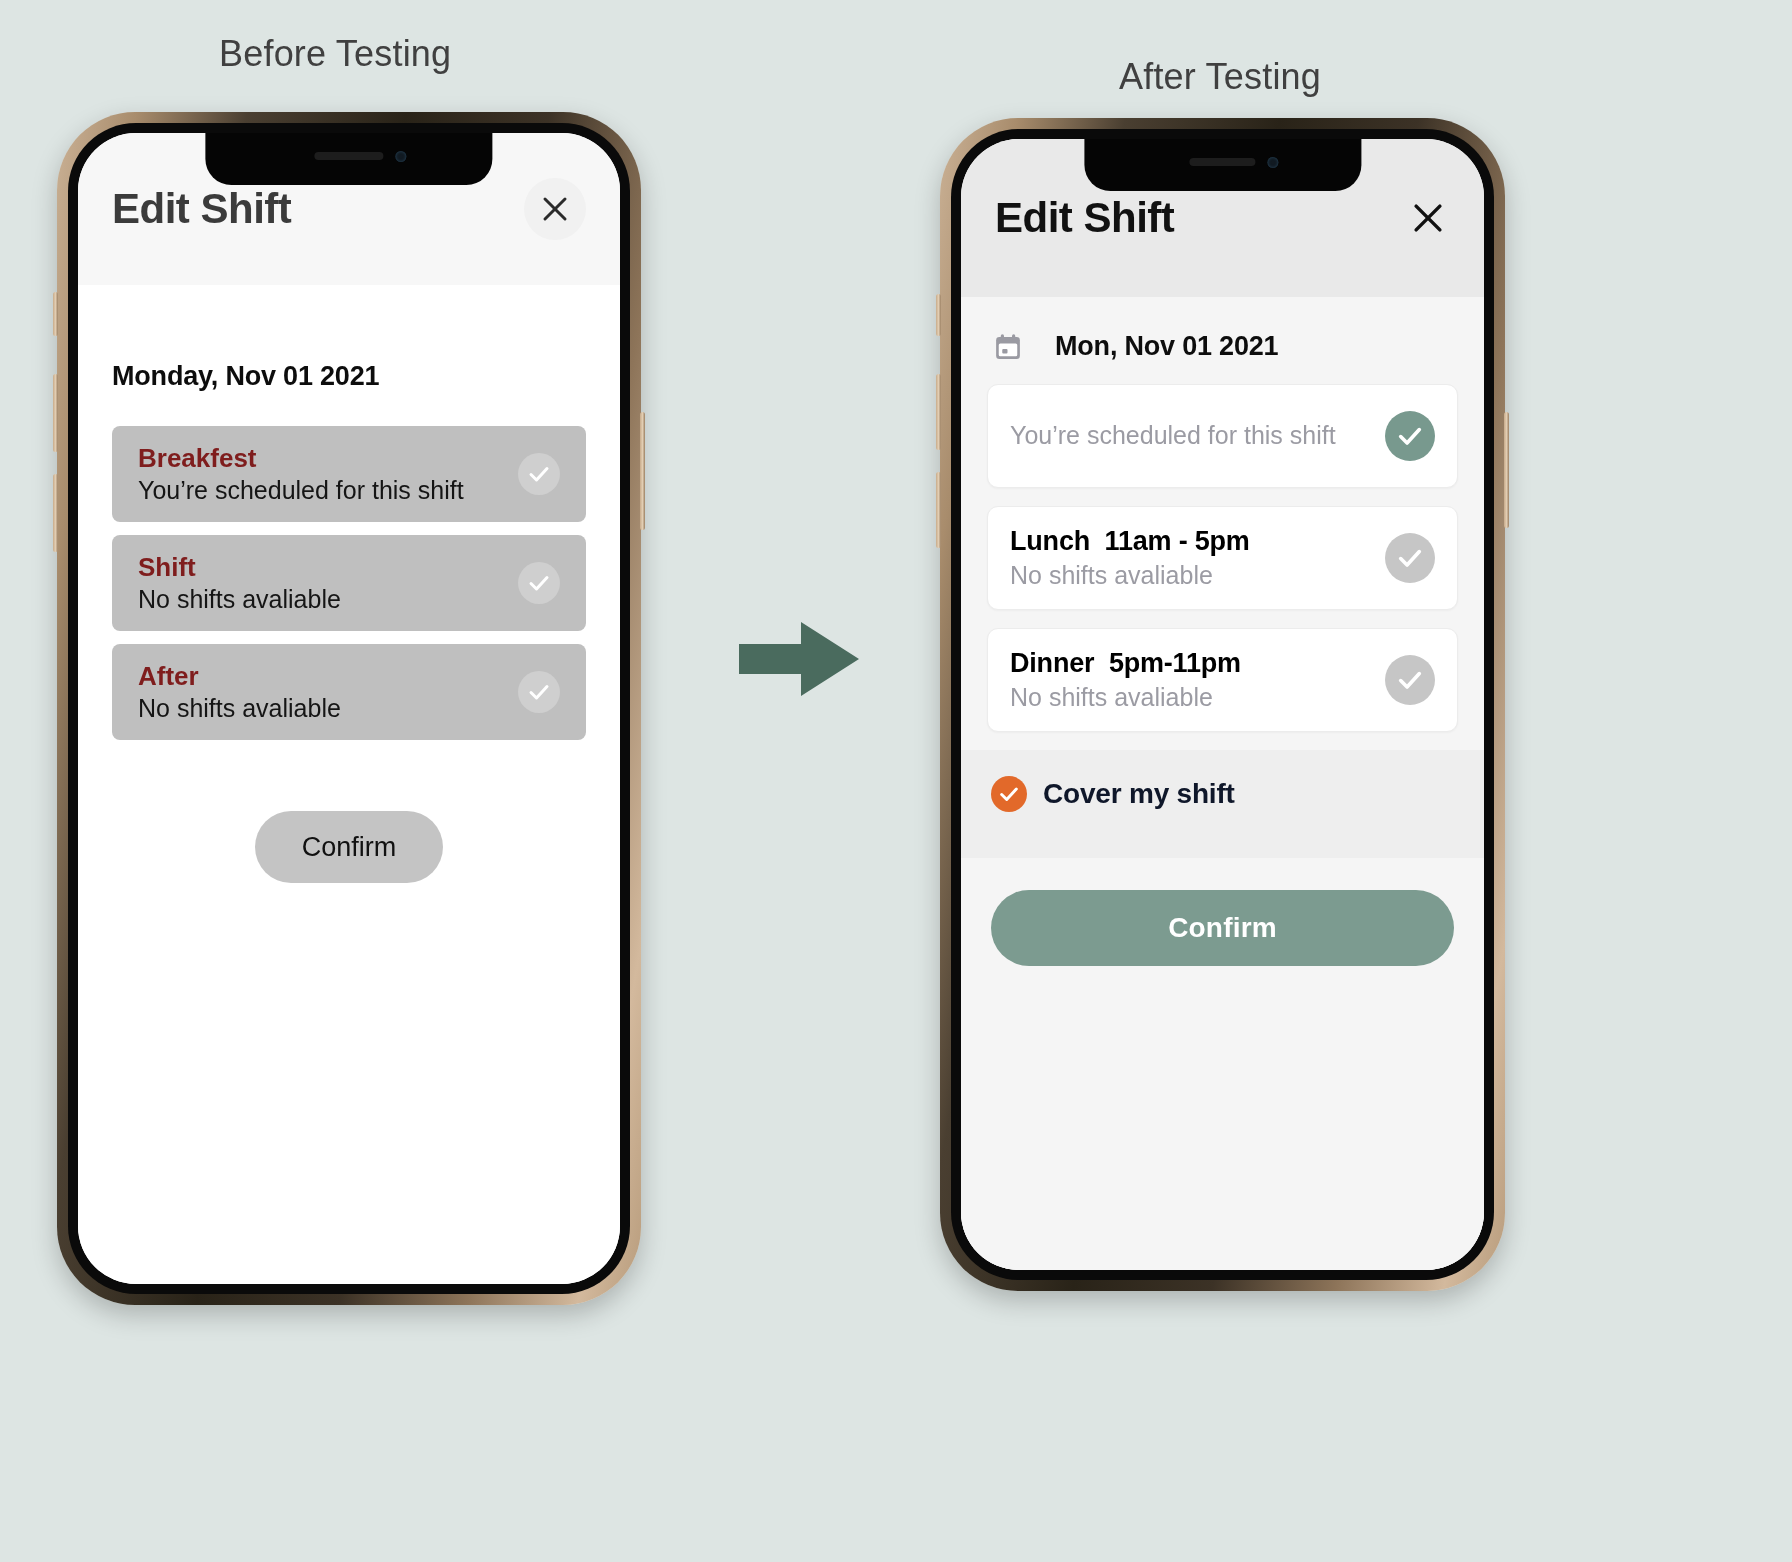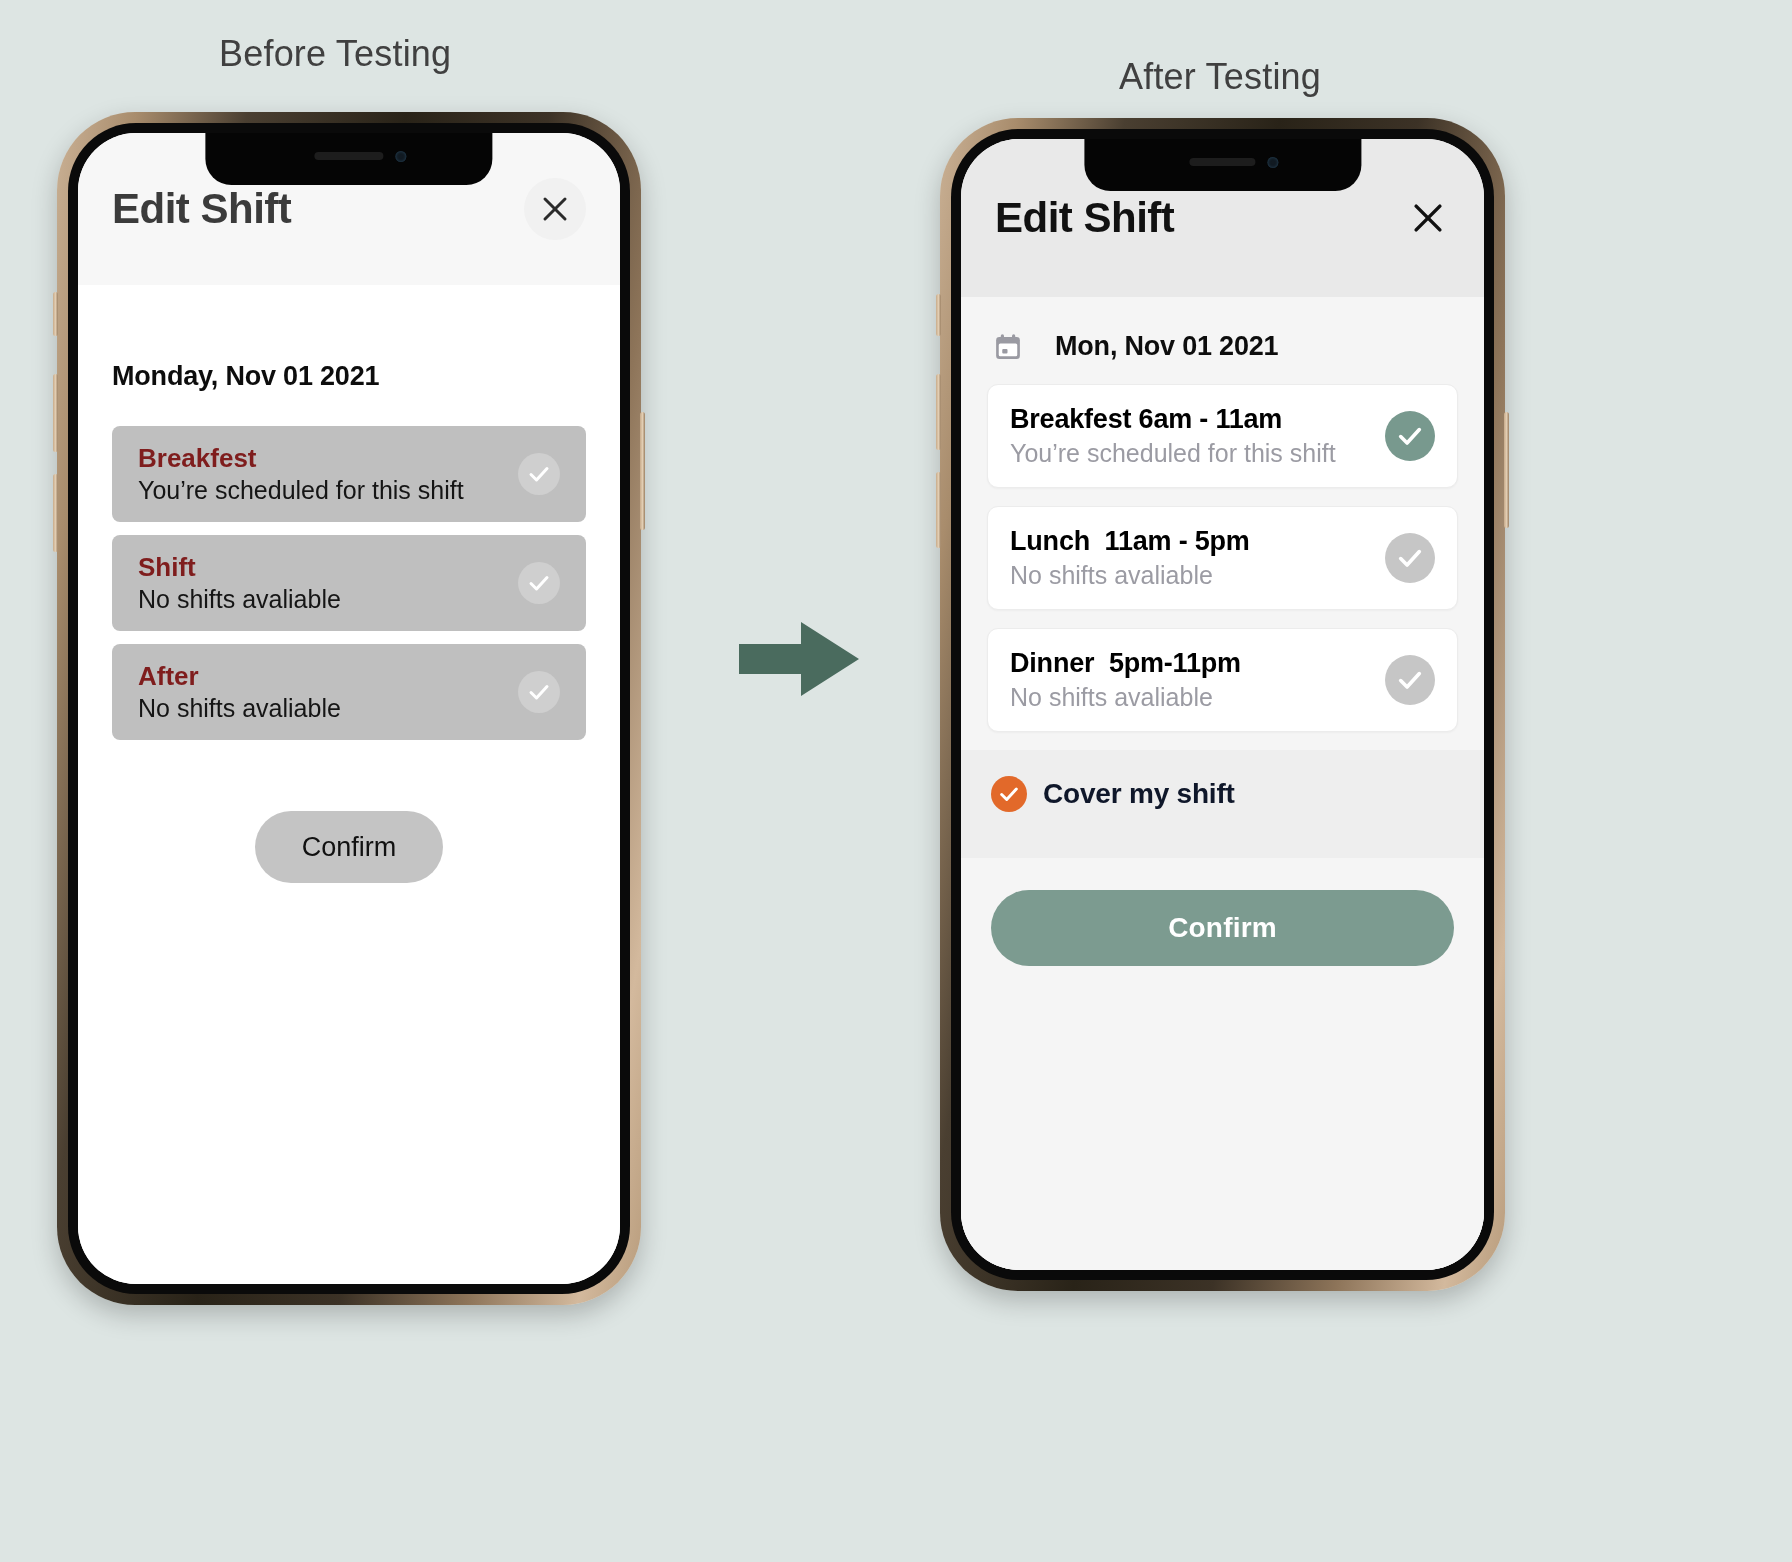--- a/index.html
+++ b/index.html
@@ -457,21 +457,20 @@
               <rect x="4.6" y="9.2" width="14.8" height="10.2" rx="1.2" fill="#ffffff"></rect>
               <rect x="6.2" y="1.8" width="2.6" height="4.4" rx="1.3" fill="#9a9aa2"></rect>
               <rect x="15.2" y="1.8" width="2.6" height="4.4" rx="1.3" fill="#9a9aa2"></rect>
               <rect x="7.4" y="13.6" width="4.2" height="3.6" rx="0.8" fill="#9a9aa2"></rect>
             </svg>
             <div class="date-txt">Mon, Nov 01 2021</div>
           </div>
 
           <div class="card">
             <div>
-              <div class="card-title">Breakfest 6am - 11am</div>
               <div class="card-sub">You’re scheduled for this shift</div>
             </div>
             <div class="card-check chk-on">
               <svg viewBox="0 0 24 24" fill="none" stroke="#ffffff" stroke-width="3.1" stroke-linecap="round" stroke-linejoin="round">
                   <polyline points="4,12.5 9.5,18 20,6.5"></polyline>
                 </svg>
             </div>
           </div>
 
           <div class="card">

